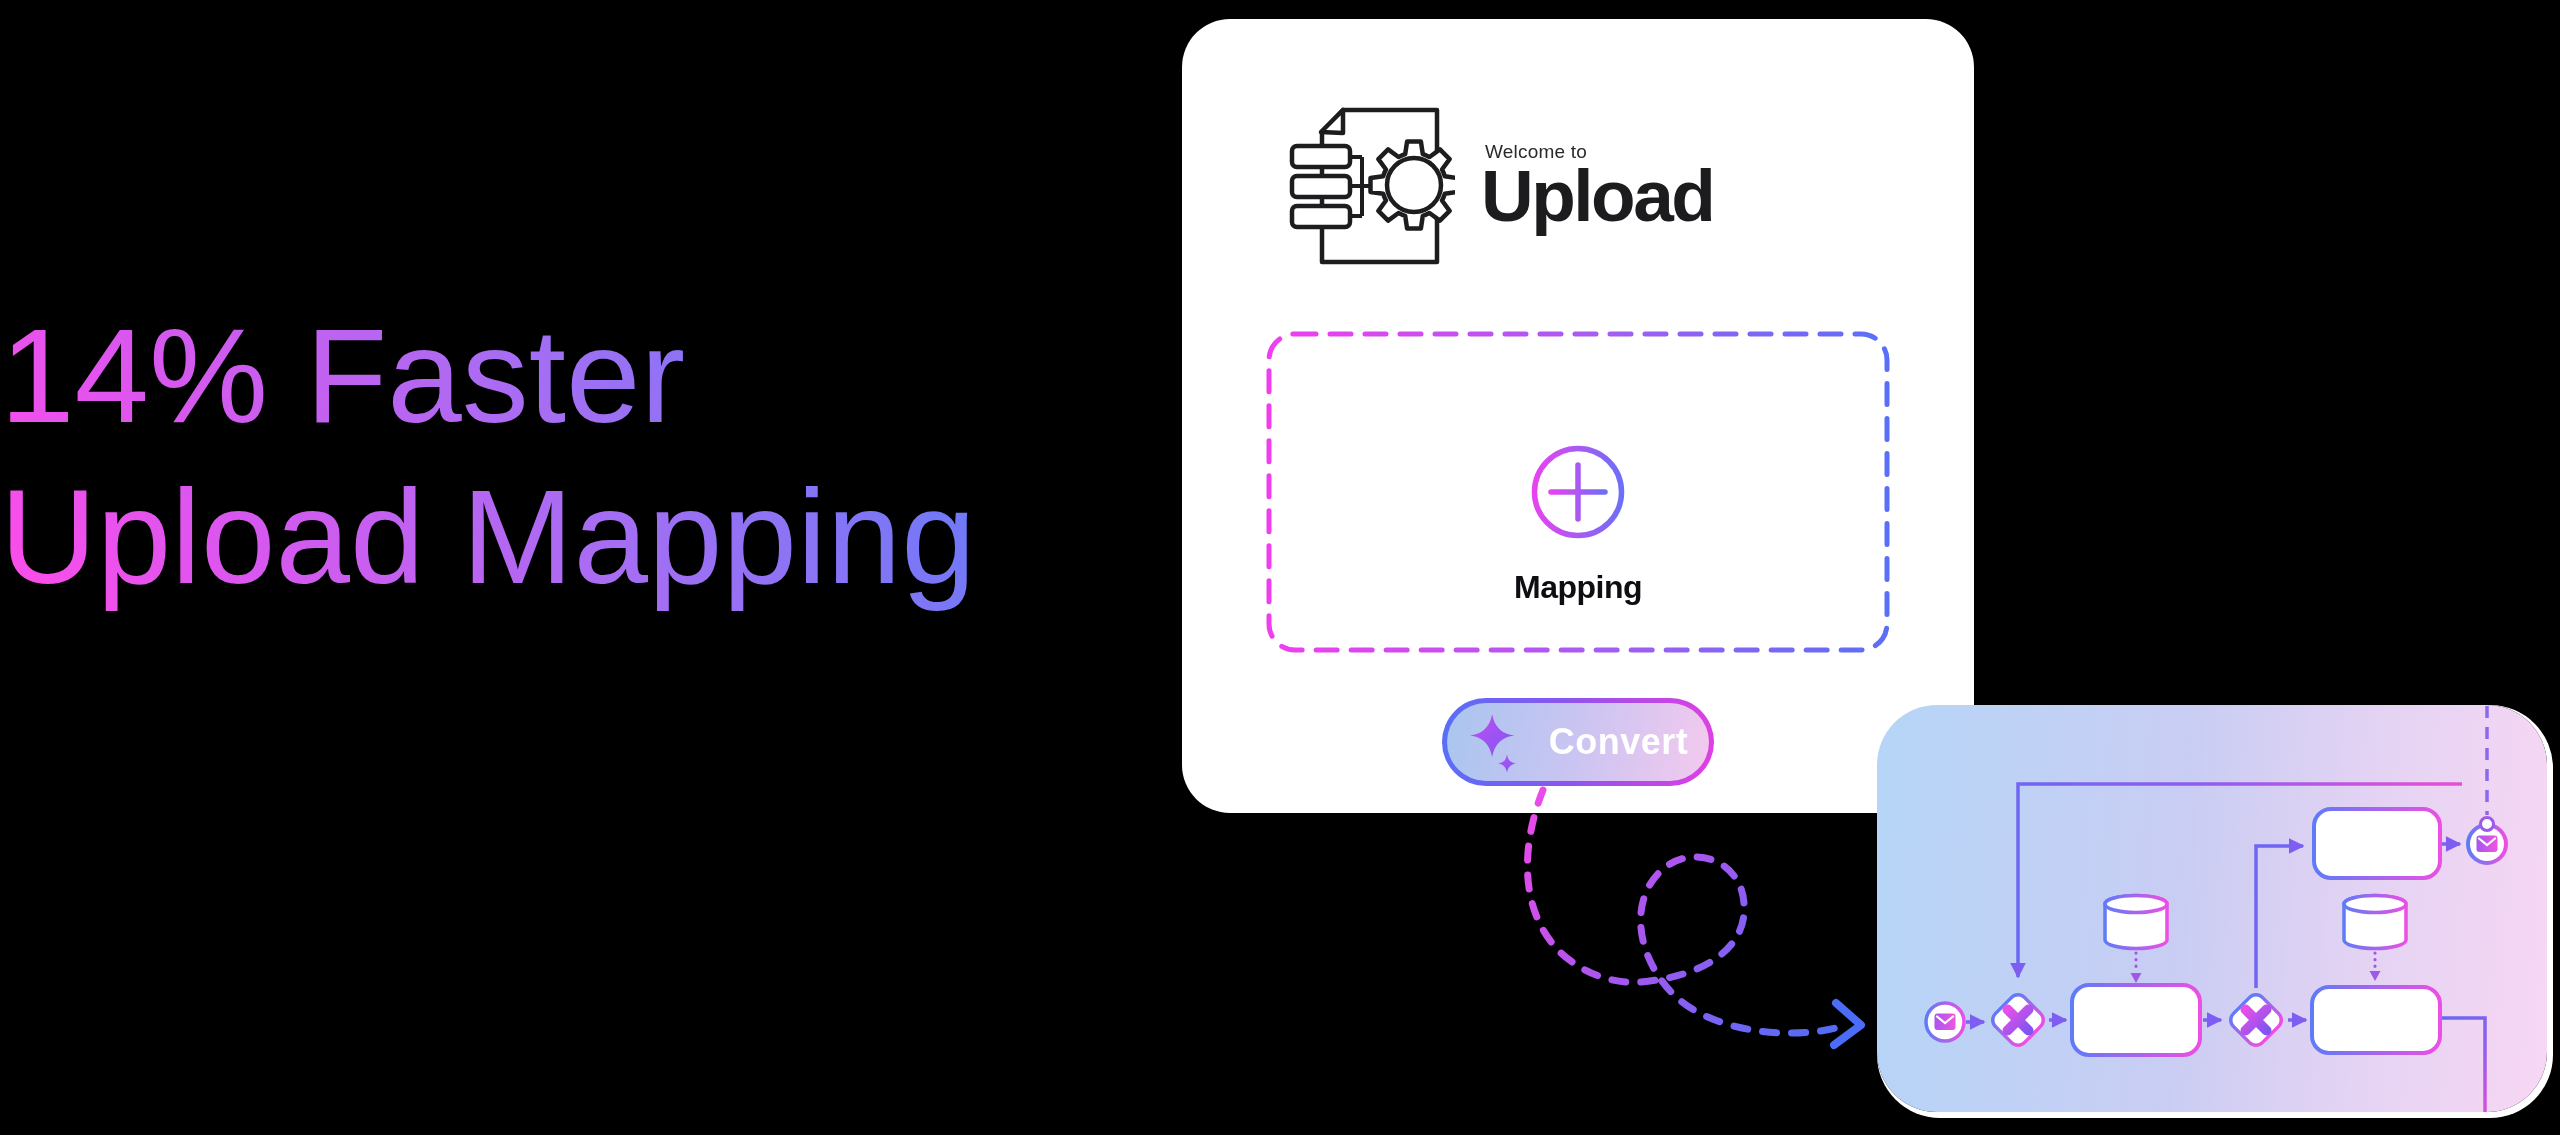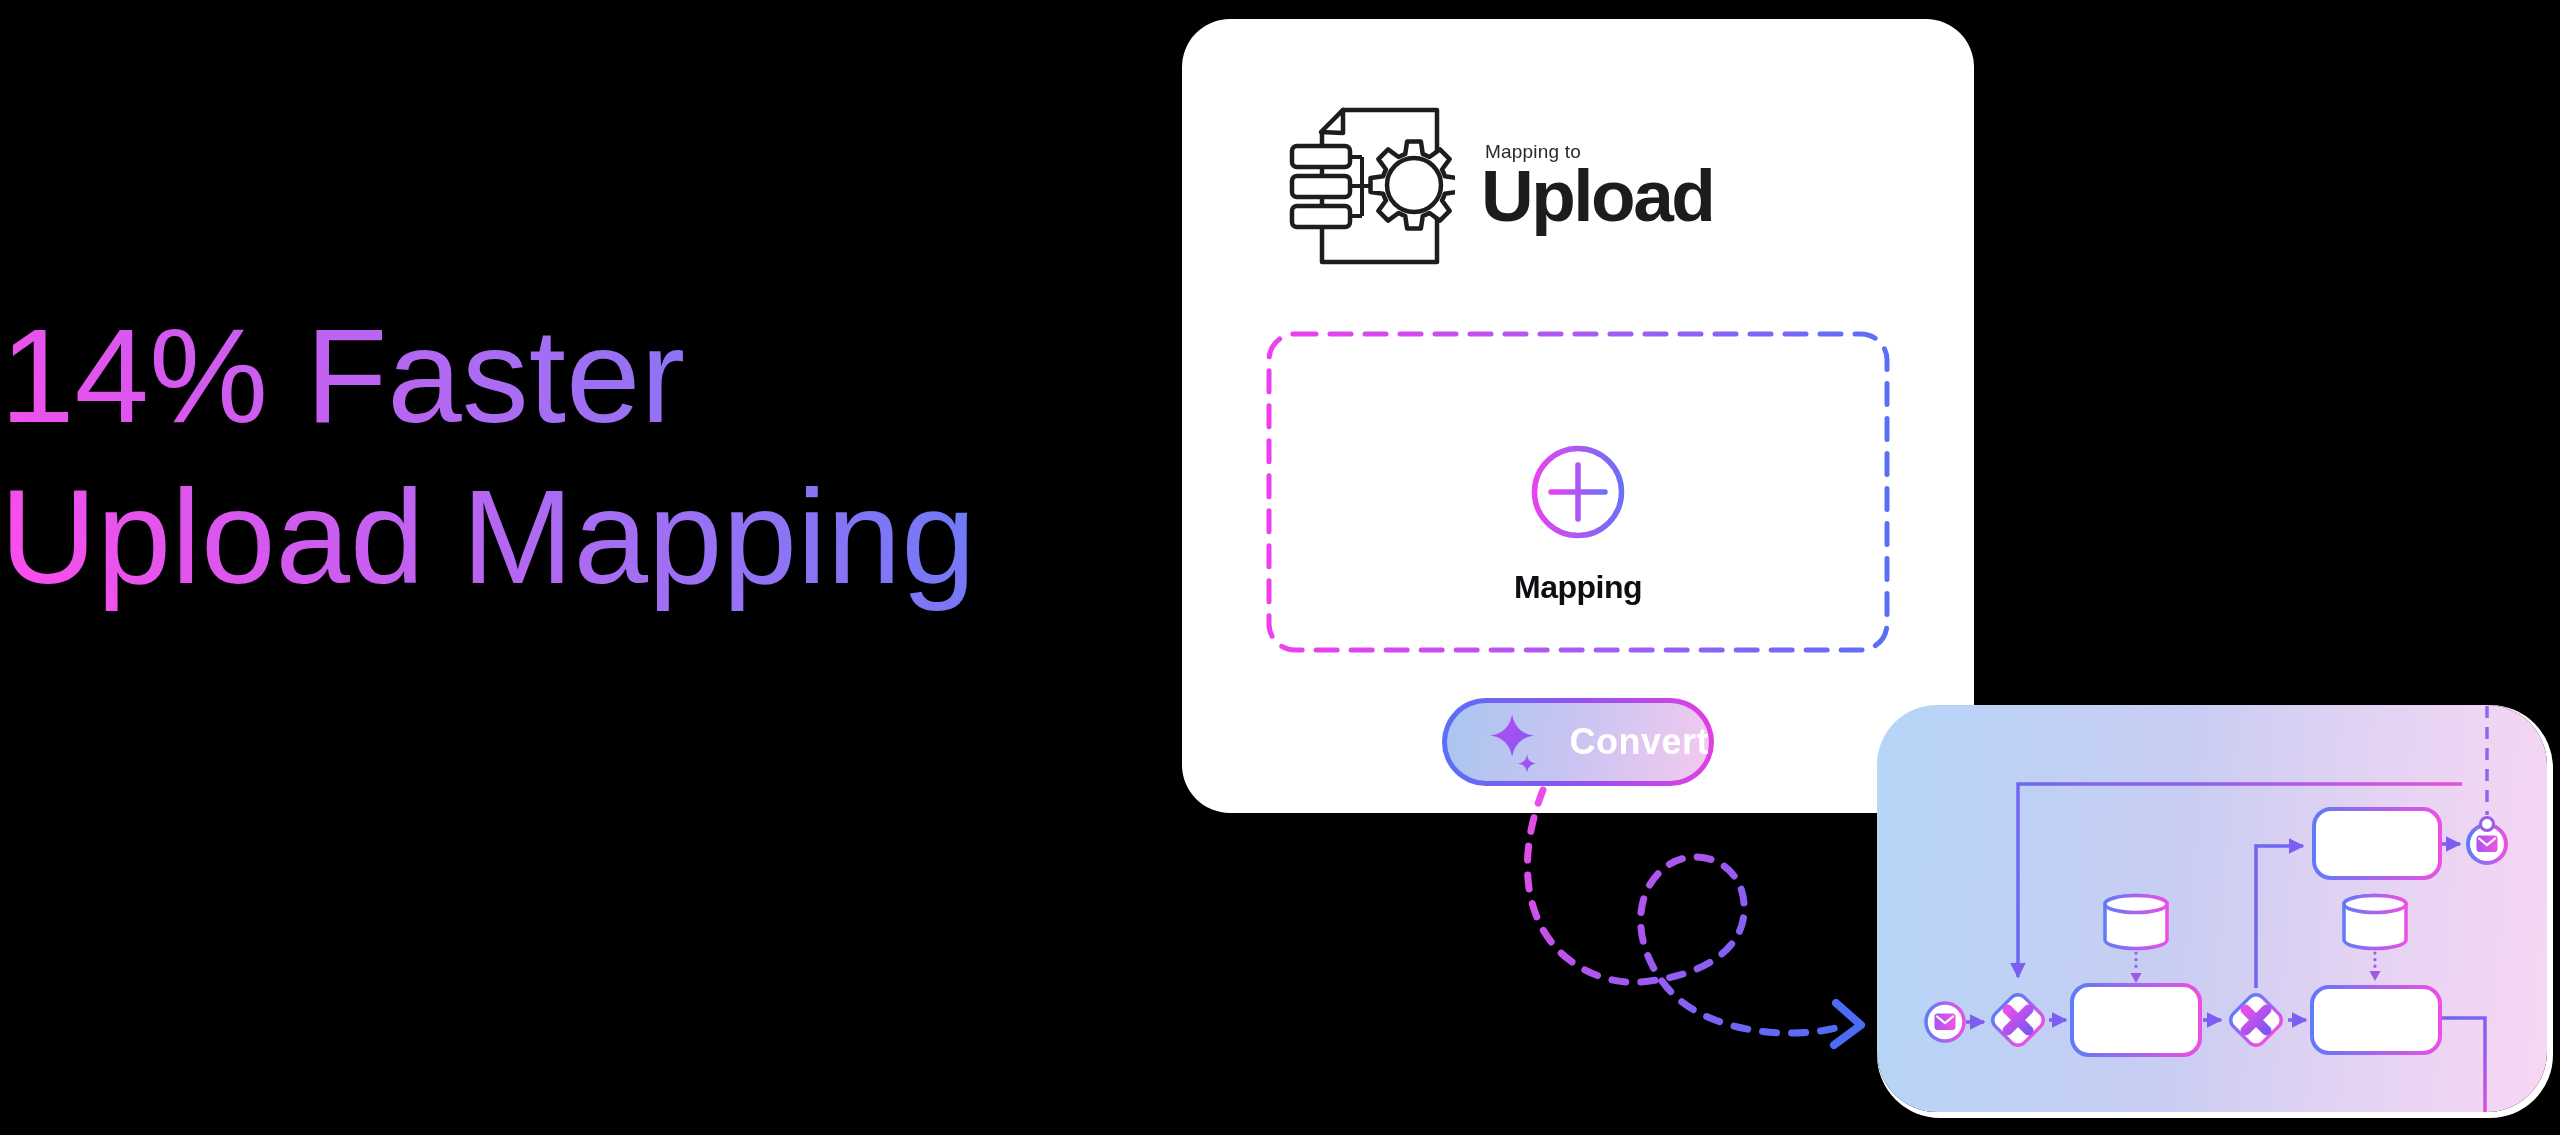--- a/index.html
+++ b/index.html
@@ -41,21 +41,21 @@
   .plus-svg{position:absolute;left:263px;top:112px;width:98px;height:98px;}
   .upload-label{
     position:absolute;left:0;top:238px;width:100%;text-align:center;
     font-size:32px;font-weight:700;color:#0d0d12;letter-spacing:-.5px;
   }
   .convert-btn{
     position:absolute;left:260px;top:679px;width:272px;height:88px;
     border-radius:44px;border:5px solid transparent;
     background:linear-gradient(100deg,#a9c6ef 0%,#c9c4f2 48%,#f3c9ee 100%) padding-box,
                linear-gradient(90deg,#5a6ff6 0%,#8b55f0 45%,#df3fe2 100%) border-box;
-    display:flex;align-items:center;justify-content:flex-end;gap:29px;
+    display:flex;align-items:center;justify-content:center;gap:29px;
     cursor:pointer;box-sizing:border-box;
   }
   .convert-label{font-size:36px;font-weight:700;color:#ffffff;letter-spacing:.5px;}
   .sparkle-svg{width:52px;height:62px;flex:0 0 auto;margin-top:2px;}
   
   .bpmn-card{
     position:absolute;left:1877px;top:705px;width:670px;height:407px;
     border-radius:60px;z-index:2;
     background:linear-gradient(95deg,#b5d5f7 0%,#c9cdf3 45%,#e4d3f3 72%,#f7d7f4 100%);
     box-shadow:3px 3px 0 3px #ffffff;
@@ -94,21 +94,21 @@
                  L-15.5,28 L-25.9,35.6 L-35.6,25.9 L-28,15.5 L-29.6,12.2
                  L-30.8,8.8 L-43.5,6.9 L-43.5,-6.9 L-30.8,-8.8 L-29.6,-12.2
                  L-28,-15.5 L-35.6,-25.9 L-25.9,-35.6 L-15.5,-28 L-12.2,-29.6
                  L-8.8,-30.8 L-6.9,-43.5 L6.9,-43.5 L8.8,-30.8 L12.2,-29.6
                  L15.5,-28 L25.9,-35.6 L35.6,-25.9 L28,-15.5 L29.6,-12.2 Z"></path>
         <circle cx="0" cy="0" r="27"></circle>
       </g>
     </g>
   </svg>
 
-  <div class="welcome-label">Mapping to</div>
+  <div class="welcome-label">Welcome to</div>
   <div class="brand-name">Upload</div>
 
   <div class="dropzone">
     <svg class="dz-border" width="624" height="322">
       <defs>
         <linearGradient id="dzg" x1="0" y1="0" x2="1" y2="0">
           <stop offset="0" stop-color="#f03eee"></stop>
           <stop offset="0.55" stop-color="#a35df2"></stop>
           <stop offset="1" stop-color="#5a6ff7"></stop>
         </linearGradient>

